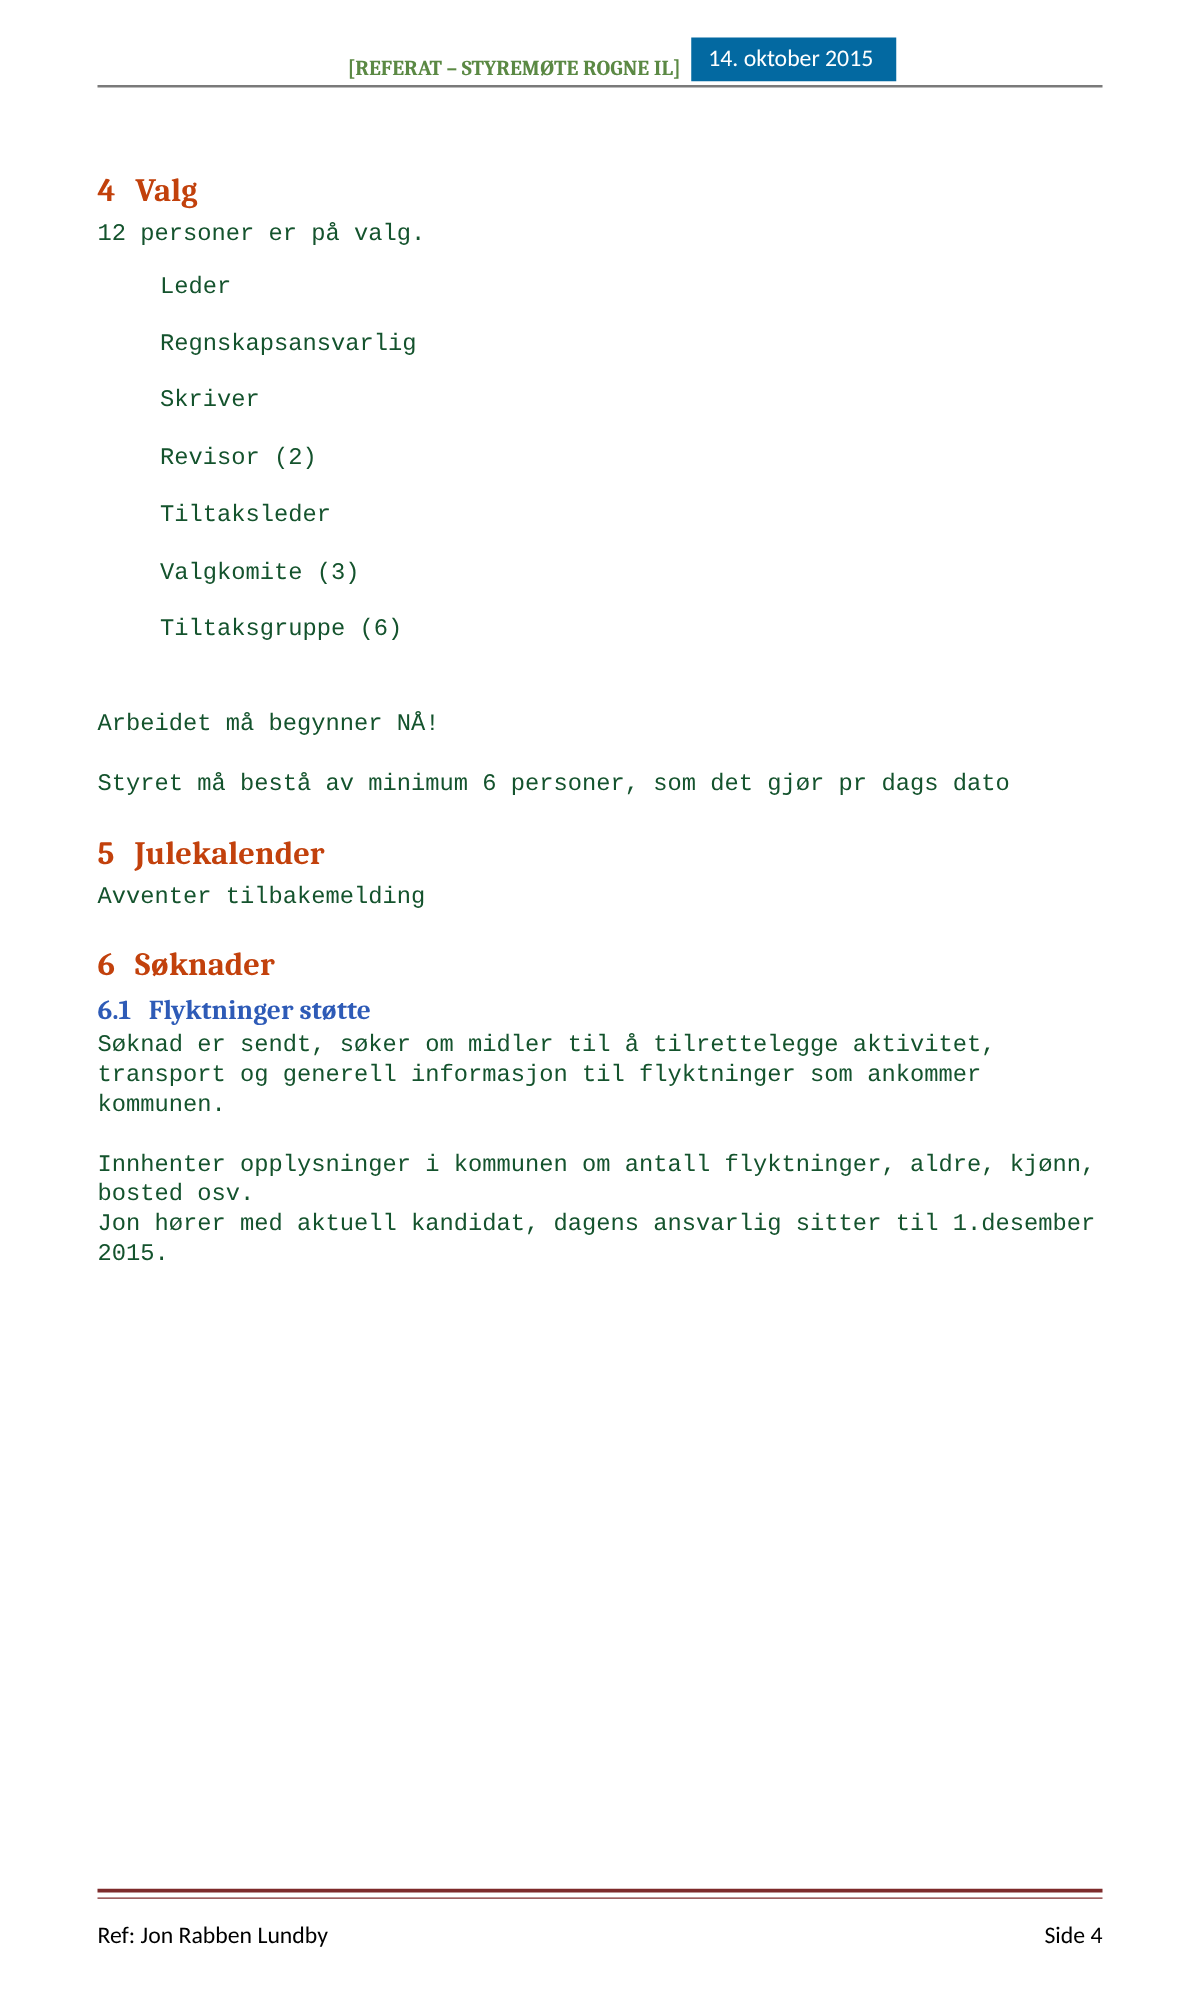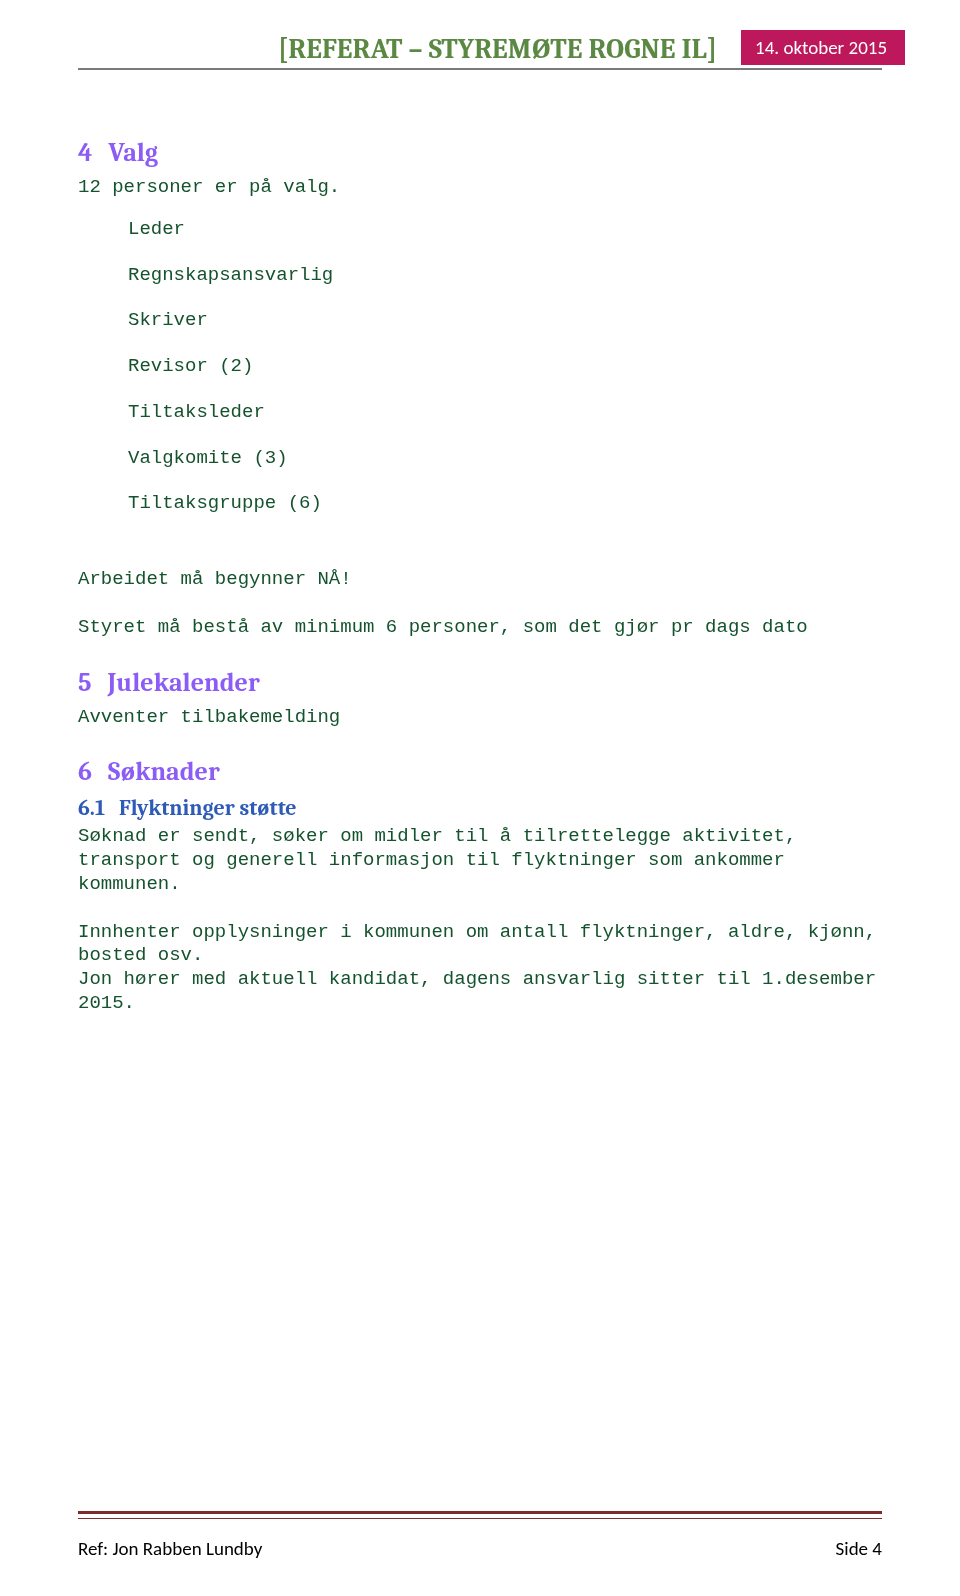--- a/index.html
+++ b/index.html
@@ -18,45 +18,45 @@
   }
   .header-bar {
     display: flex;
     align-items: stretch;
     border-bottom: 2px solid #7a7a7a;
     padding-bottom: 3px;
   }
   .header-title {
     font-family: Cambria, Georgia, serif;
     font-weight: bold;
-    font-size: 28px;
+    font-size: 17px;
     color: #5b8944;
     flex: 0 0 auto;
-    padding-right: 24px;
+    padding-right: 8px;
     padding-left: 200px;
     align-self: flex-end;
   }
   .header-title .bracket { color: #5b8944; }
   .header-title .inner { color: #5b8944; }
   .header-date-box {
-    background: #be185d;
+    background: #0369a1;
     color: #fff;
     font-size: 19px;
     padding: 6px 18px 6px 14px;
     display: flex;
     align-items: center;
     flex: 0 0 auto;
   }
   .content {
     padding-top: 40px;
   }
   .h1 {
     font-family: Cambria, Georgia, serif;
     font-size: 26px;
-    color: #8b5cf6;
+    color: #c2410c;
     margin-top: 28px;
     margin-bottom: 8px;
   }
   .h1 .num { margin-right: 16px; }
   .h2 {
     font-family: Cambria, Georgia, serif;
     font-size: 22px;
     color: #2e5bb7;
     margin-top: 6px;
     margin-bottom: 4px;

